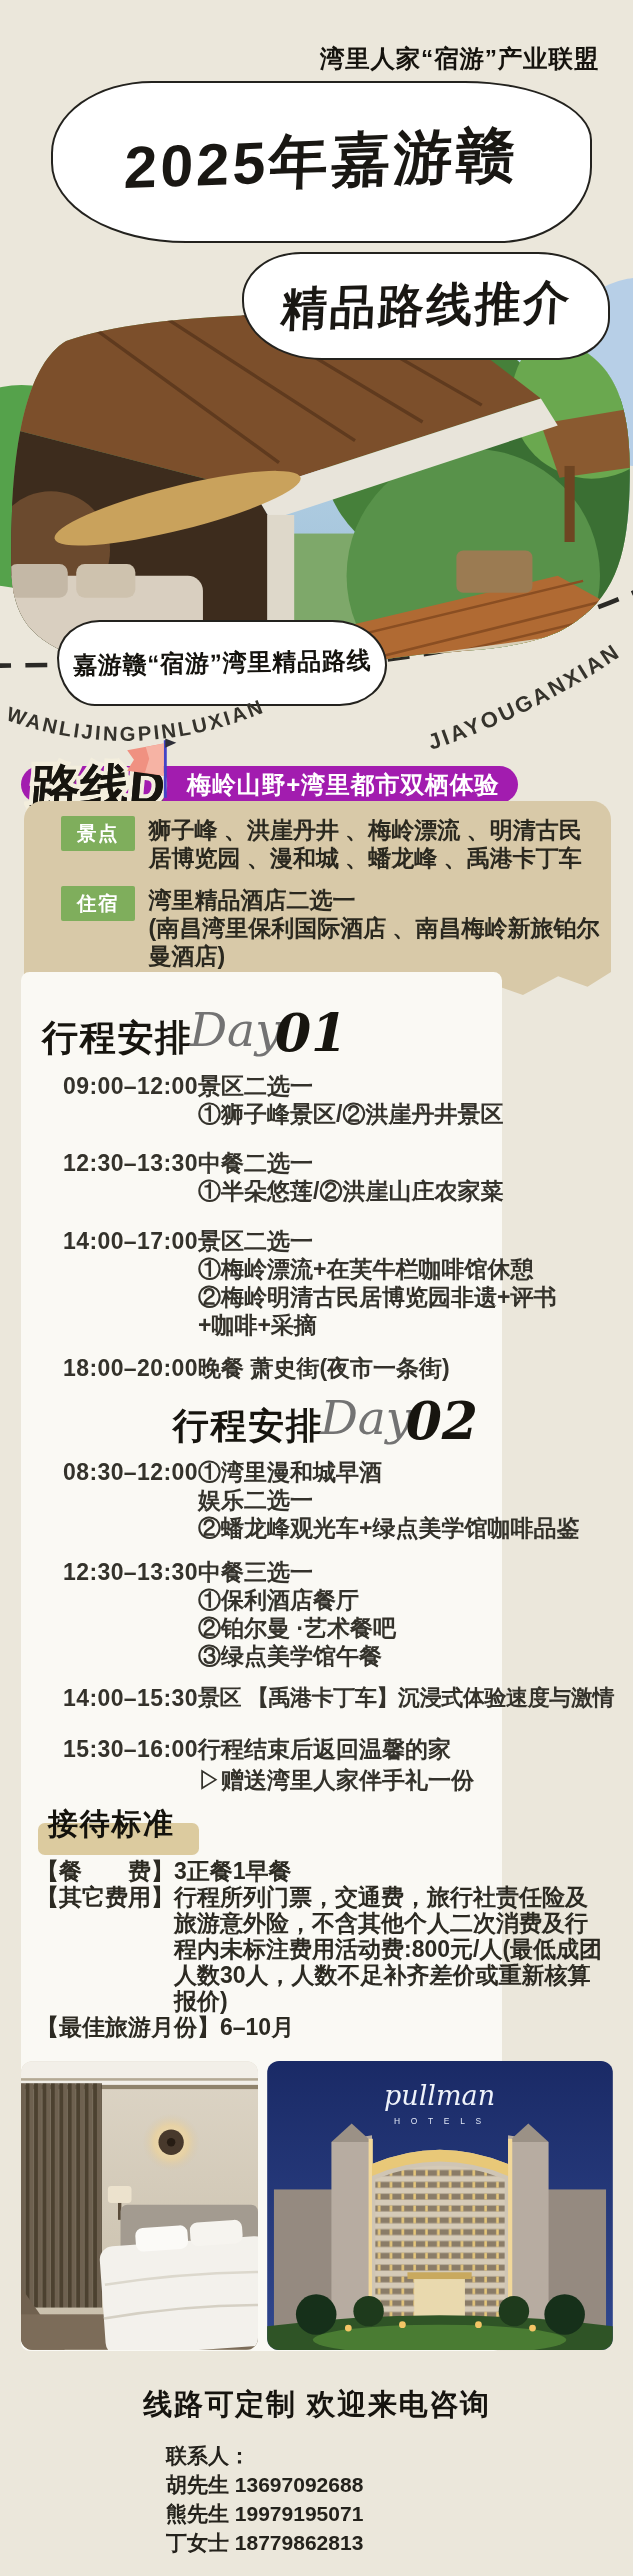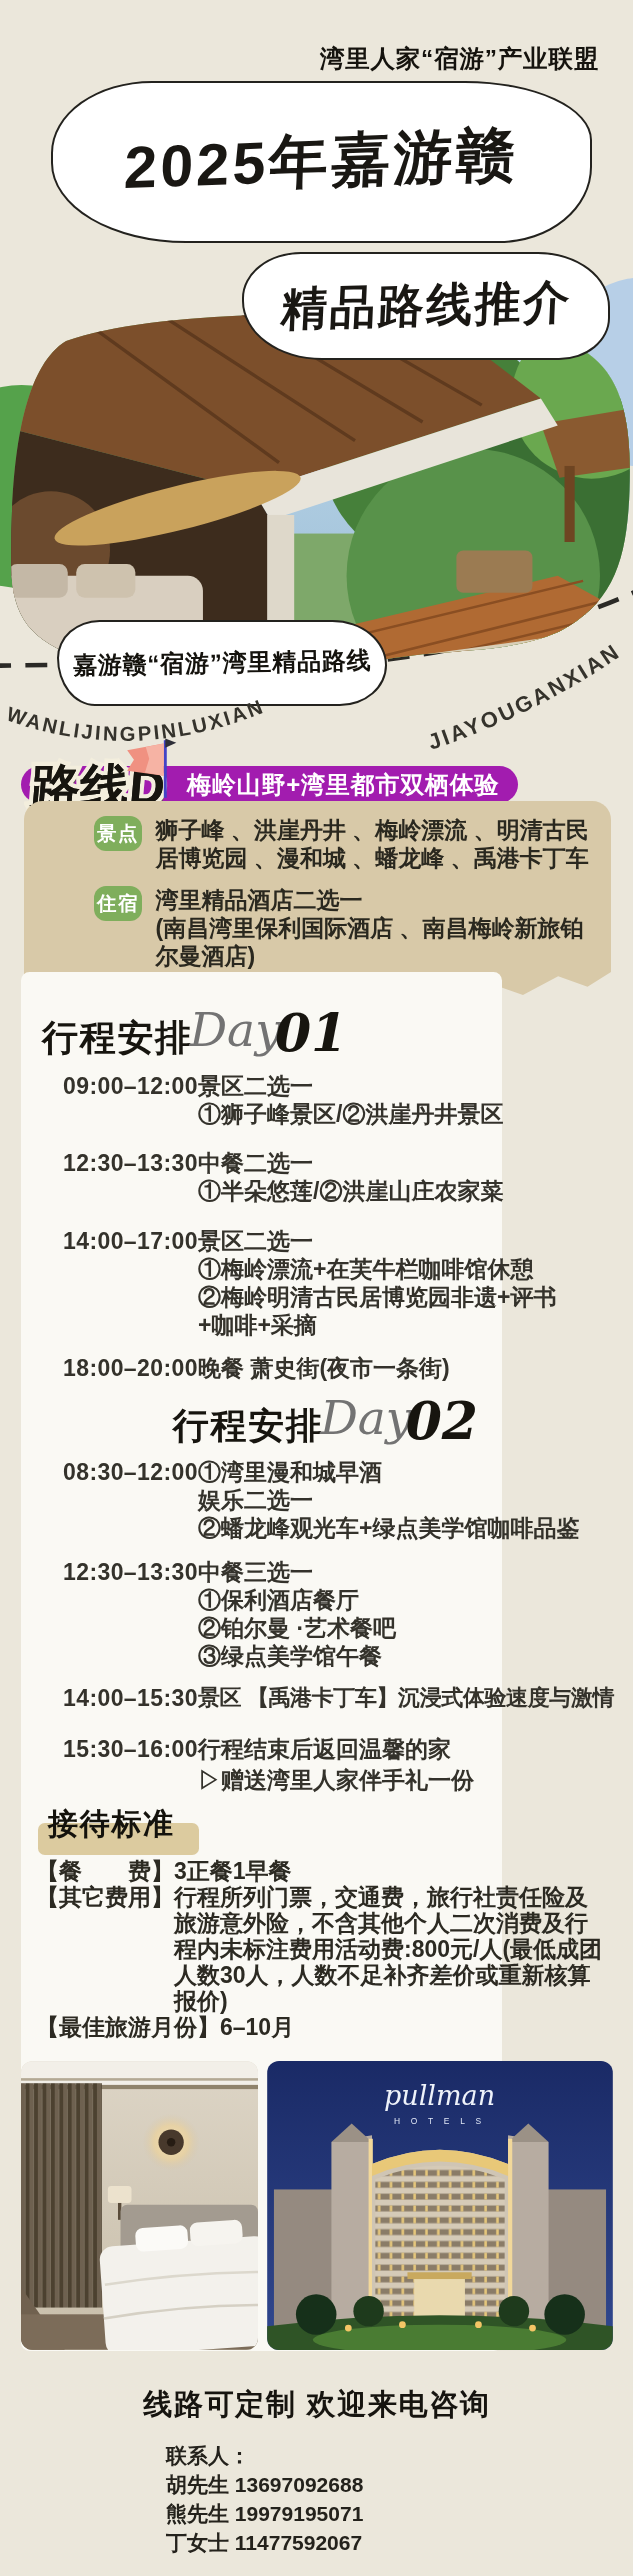--- a/index.html
+++ b/index.html
@@ -42,22 +42,22 @@
                    font-size:24px;font-weight:700;letter-spacing:0.8px;}
   .routed-svg{position:absolute;left:24px;top:735px;width:186px;height:88px;}
   .flag-svg{position:absolute;left:117px;top:735px;width:61px;height:68px;}
 
   
   .tanbox{position:absolute;left:24px;top:801px;width:587px;height:211px;background:#d8c9a8;border-radius:18.6px;
     clip-path:polygon(0 0,100% 0,100% 81%,96% 88%,91% 83%,85% 92%,79% 86%,72% 95%,65% 88%,58% 96%,52% 90%,
                       45% 97%,38% 91%,31% 96%,24% 90%,17% 95%,10% 89%,4% 93%,0 87%);}
   .irow{position:absolute;left:37px;display:flex;gap:13.5px;width:541px;}
   .irow.spots{top:15px;} .irow.stay{top:85px;}
-  .gbadge{flex:none;width:48px;height:35px;background:#7fae5c;border-radius:12px;color:#fff;
-          display:flex;align-items:center;justify-content:center;font-size:19.4px;font-weight:700;letter-spacing:1.7px;margin-left:33px;}
+  .gbadge{flex:none;width:74px;height:35px;background:#7fae5c;border-radius:2px;color:#fff;
+          display:flex;align-items:center;justify-content:center;font-size:19.4px;font-weight:700;letter-spacing:1.7px;}
   .itext{width:486px;font-size:23px;line-height:28px;font-weight:600;color:#2a281f;}
 
   
   .card{position:absolute;left:21px;top:972px;width:481px;height:1379px;background:#faf9f4;border-radius:8.5px;}
 
   .day-head{position:absolute;display:flex;align-items:flex-start;}
   .dh-cn{font-size:36px;font-weight:900;letter-spacing:1.7px;color:#17150f;padding-top:12px;}
   .dh-script{font-family:"DejaVu Serif",serif;font-style:italic;font-weight:400;font-size:47px;
              margin-left:-3.4px;color:#737373;}
   .dh-num{font-family:"DejaVu Serif",serif;font-style:italic;font-weight:700;font-size:52px;
@@ -384,17 +384,17 @@
       </svg>
     </div>
 
   </div>
 
   <div class="contact-head">线路可定制 欢迎来电咨询</div>
   <div class="contact-block">
     <div>联系人：</div>
     <div>胡先生 13697092688</div>
     <div>熊先生 19979195071</div>
-    <div>丁女士 11477592067</div>
+    <div>丁女士 18779862813</div>
   </div>
 
 </div>
 
 
 </body></html>

